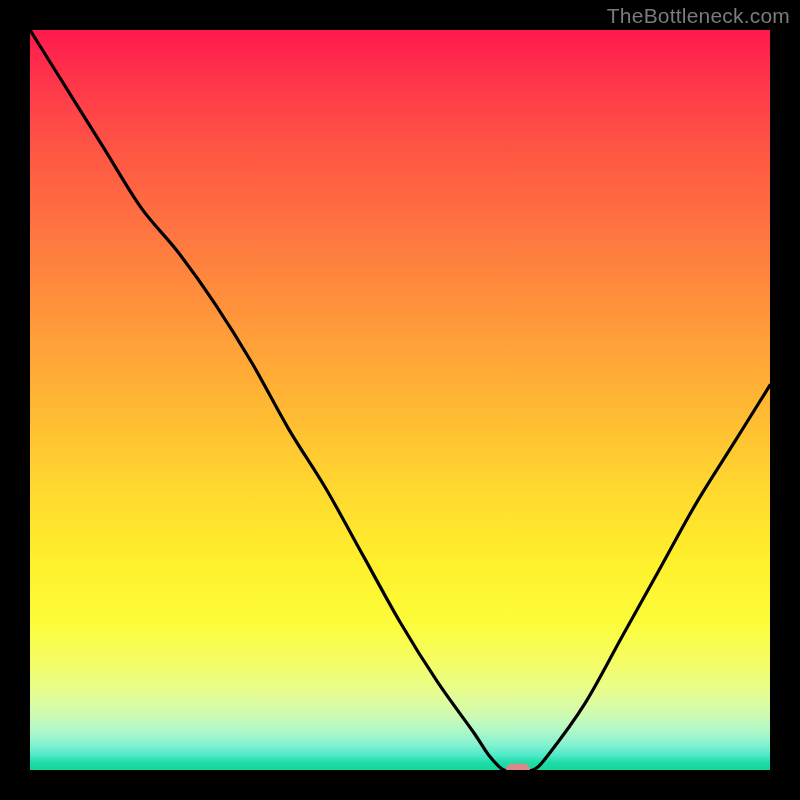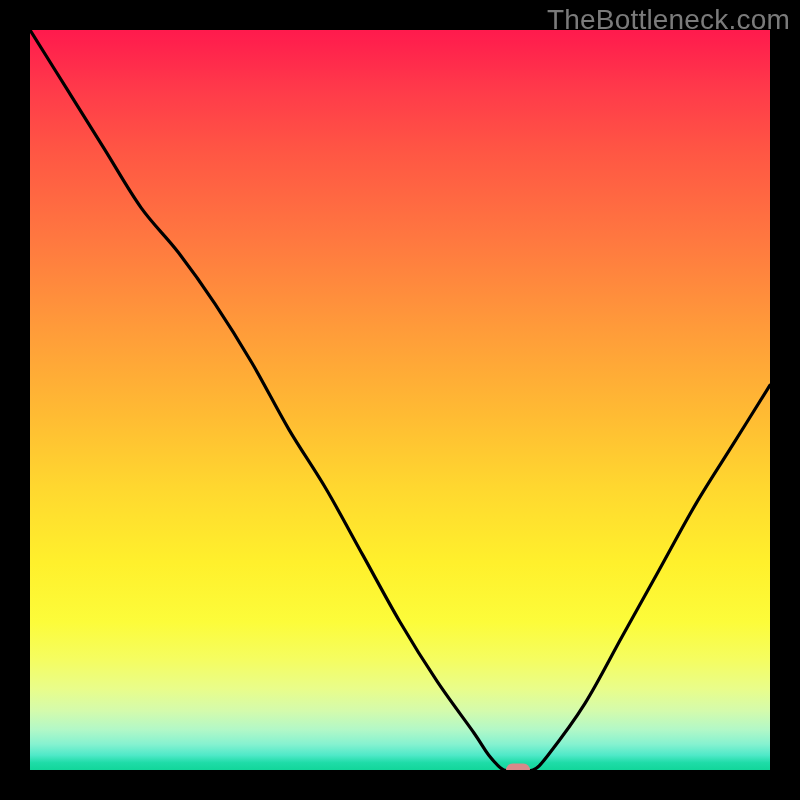--- a/index.html
+++ b/index.html
@@ -15,21 +15,21 @@
     position: relative;
     width: 800px;
     height: 800px;
     background: #000;
   }
   .watermark {
     position: absolute;
     top: 4px;
     right: 10px;
     color: #7b7b7b;
-    font-size: 28px;
+    font-size: 21px;
     font-weight: 500;
     letter-spacing: 0.2px;
     z-index: 10;
   }
   .plot-area {
     position: absolute;
     left: 30px;
     top: 30px;
     width: 740px;
     height: 740px;

